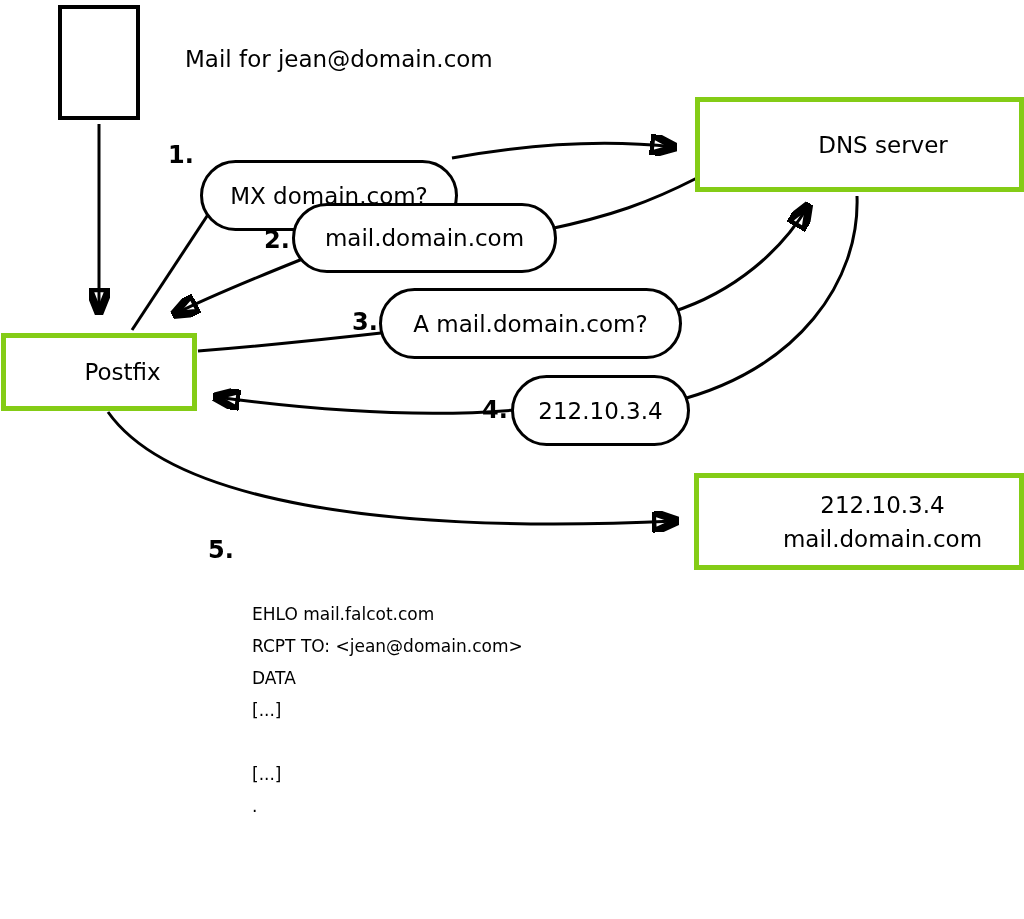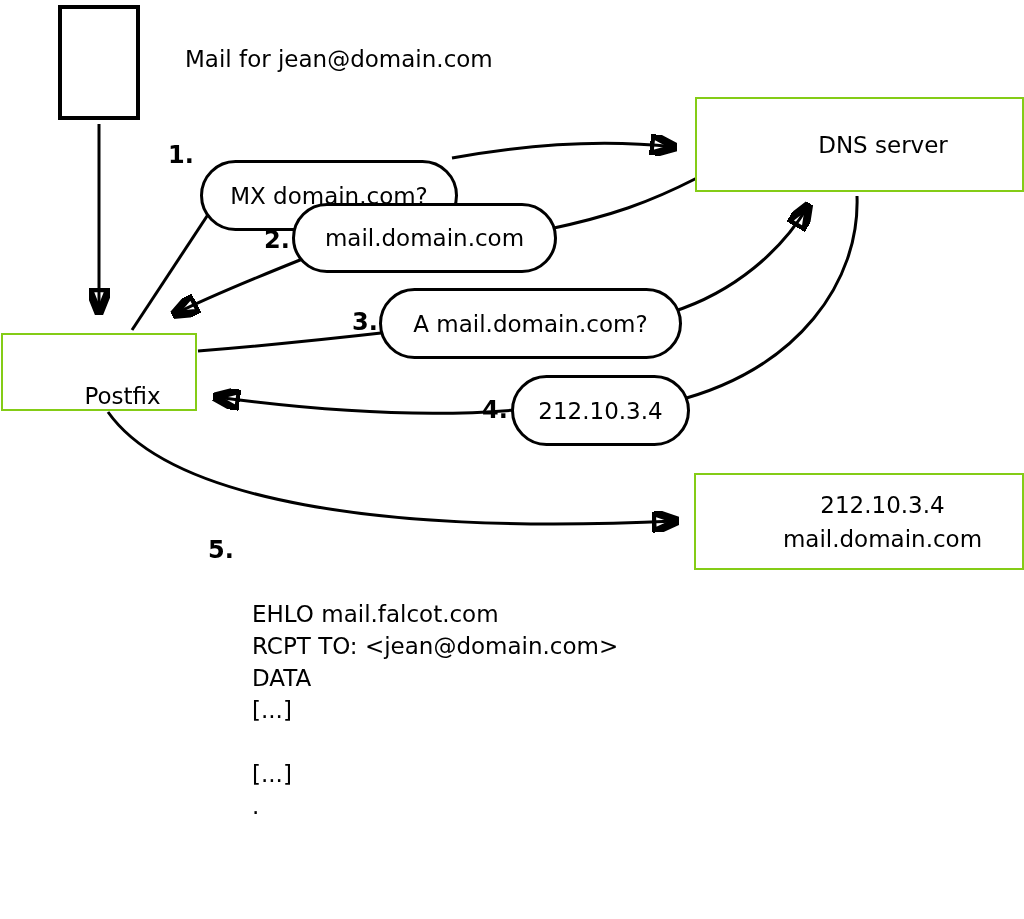--- a/index.html
+++ b/index.html
@@ -28,33 +28,33 @@
   .shape, .box, .pill, .num, .label, .smtp { position: absolute; }
 
   .mail-shape {
     left: 58px; top: 5px;
     width: 82px; height: 115px;
     border: 4px solid #000000;
     background: #ffffff;
     z-index: 2;
   }
   .box {
-    border: 2px solid #84cc16;
+    border: 5px solid #84cc16;
     background: #ffffff;
     display: flex;
     flex-direction: column;
     align-items: center;
     justify-content: center;
     font-size: 23px;
     z-index: 2;
     text-align: center;
     padding-left: 47px;
   }
   .dns-box   { left: 695px; top: 97px;  width: 329px; height: 95px; }
-  .postfix-box { left: 1px; top: 333px; width: 196px; height: 78px; justify-content: flex-end; }
+  .postfix-box { left: 1px; top: 333px; width: 196px; height: 78px; }
   .server-box { left: 694px; top: 473px; width: 330px; height: 97px; line-height: 34px; }
 
   .pill {
     border: 3px solid #000000;
     background: #ffffff;
     border-radius: 40px;
     display: flex;
     align-items: center;
     justify-content: center;
     font-size: 23px;
@@ -76,21 +76,21 @@
   .num3 { left: 352px; top: 308px; }
   .num4 { left: 482px; top: 396px; }
   .num5 { left: 208px; top: 536px; }
 
   .label { font-size: 23px; z-index: 2; white-space: nowrap; }
   .mail-label  { left: 165px; top: 46px; margin-left: 20px; }
   .step5-label { left: 252px; top: 537px; }
 
   .smtp {
     left: 252px; top: 598px;
-    font-size: 23px;
+    font-size: 17px;
     z-index: 2;
   }
   .smtp-line {
     min-height: 32px;
     line-height: 32px;
     white-space: pre;
   }
 </style>
 </head>
 <body>

